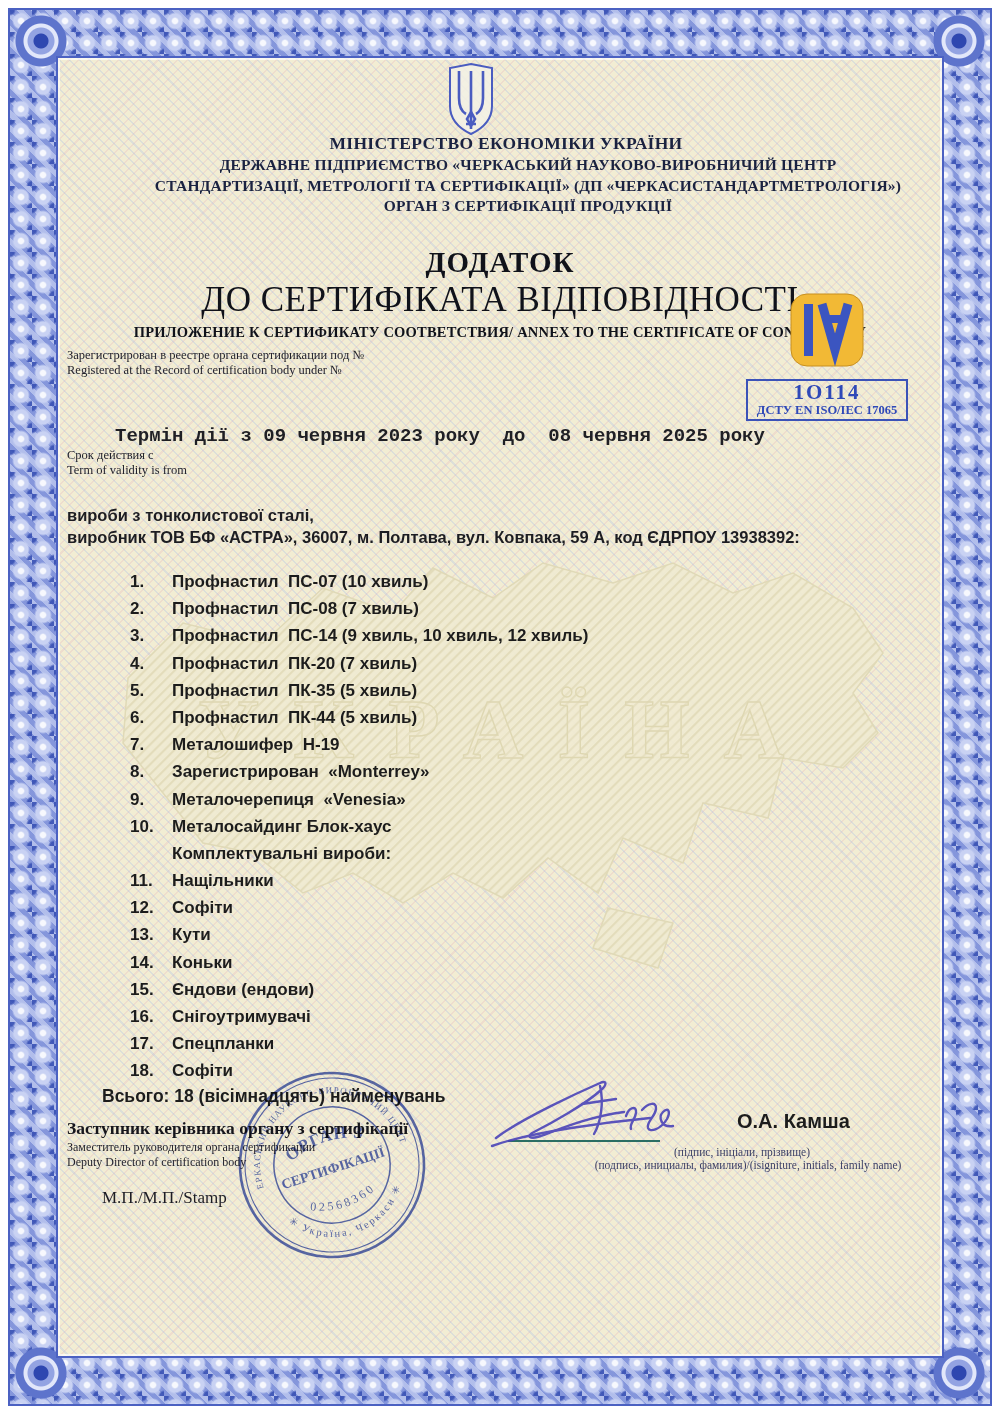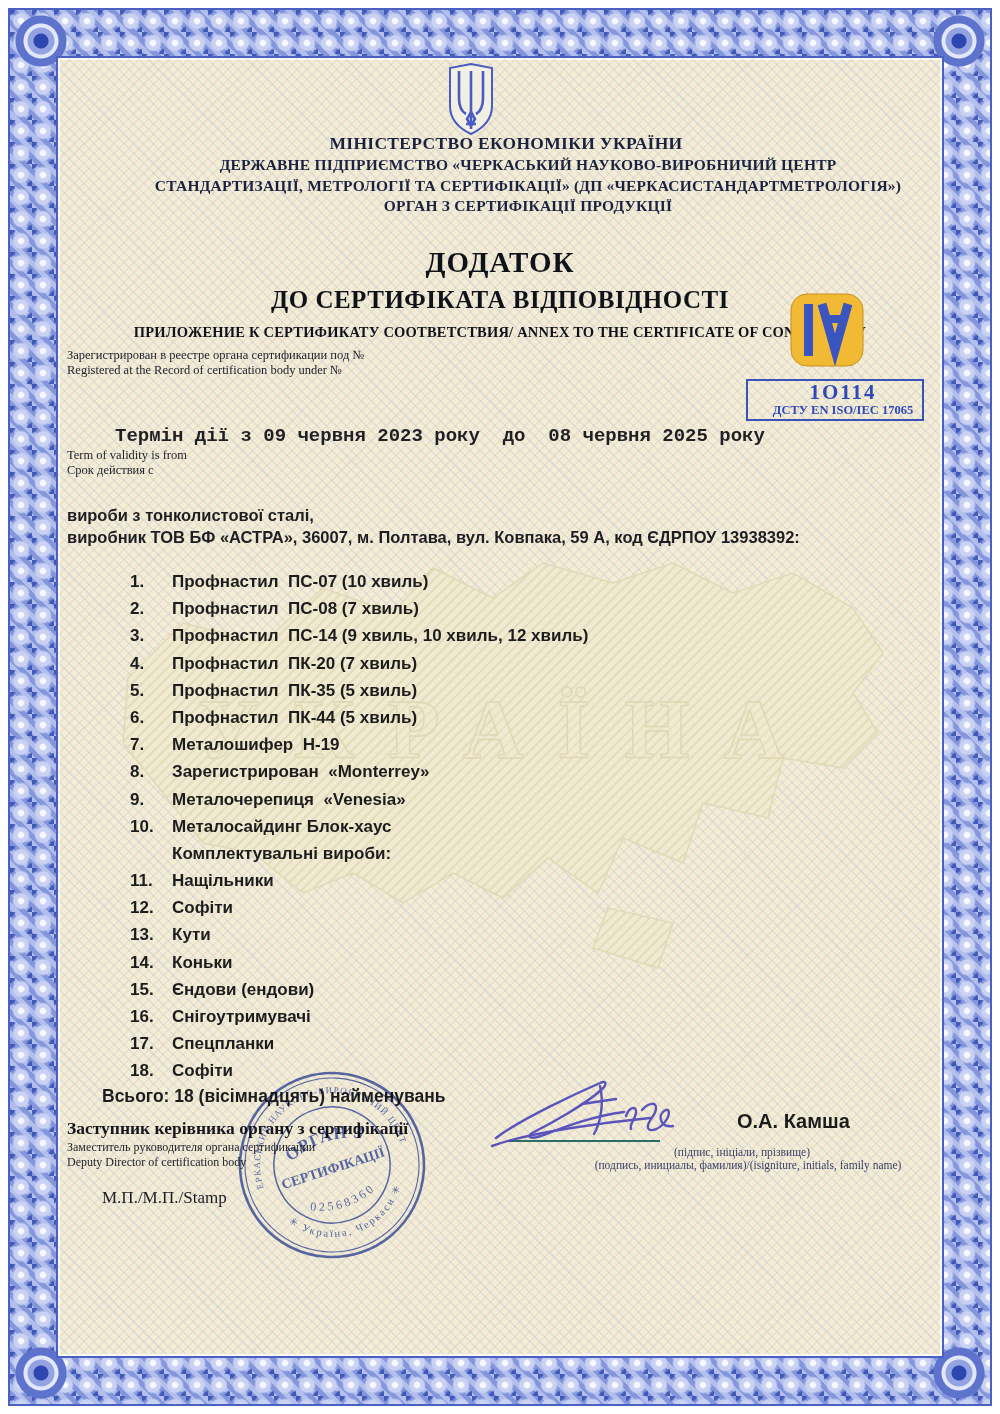--- a/index.html
+++ b/index.html
@@ -26,21 +26,21 @@
       repeating-linear-gradient(45deg, rgba(170,190,230,.30) 0 1.5px, rgba(0,0,0,0) 1.5px 7px),
       repeating-linear-gradient(-45deg, rgba(228,176,188,.26) 0 1.5px, rgba(0,0,0,0) 1.5px 7px);}
   .abs{position:absolute;}
   .ctr{left:0;right:0;text-align:center;}
   .navy{color:#1a2240;}
   .ministry{top:74px;font-weight:bold;margin-left:12px;}
   .ministry .l1{font-size:17.5px;line-height:23px;letter-spacing:.3px;}
   .ministry .l2{font-size:15.5px;line-height:20.5px;letter-spacing:.2px;padding-left:44px;}
   .title-block{top:186px;color:#10121a;}
   .title-l1{font-size:29px;font-weight:bold;line-height:36px;letter-spacing:1px;}
-  .title-l2{font-size:25px;font-weight:bold;line-height:40px;letter-spacing:.5px;}
+  .title-l2{font-size:35px;font-weight:normal;line-height:40px;letter-spacing:.5px;}
   .title-sub{font-size:14.5px;font-weight:bold;line-height:25px;letter-spacing:.2px;}
   .reg{left:9px;top:290px;color:#15151a;}
   .reg .main{font-size:19px;font-weight:bold;line-height:26px;}
   .reg .num{font-family:"Liberation Sans",sans-serif;}
   .small-sub{font-size:12.5px;line-height:14.5px;color:#23232d;}
   .validity{left:9px;top:366px;color:#1f1f24;}
   .validity .main{font-family:Liberation Mono, monospace;font-size:19px;font-weight:bold;
                   line-height:24px;white-space:pre;padding-left:48px;}
   .product{left:9px;top:446px;font-family:"Liberation Sans",sans-serif;font-size:16.5px;
            font-weight:bold;line-height:22px;color:#1d1d22;}
@@ -53,21 +53,21 @@
          font-weight:bold;color:#1c1c1c;}
   .role{left:9px;top:1058px;color:#16161c;}
   .role .ua{font-size:17.5px;font-weight:bold;line-height:24px;}
   .mp{left:44px;top:1130px;font-size:17px;color:#1d1d24;}
   .sig-name{left:679px;top:1052px;font-family:"Liberation Sans",sans-serif;font-size:20px;
             font-weight:bold;color:#1c1c1c;}
   .sig-line{left:450px;top:1082px;width:152px;border-top:2px solid #2b6e64;}
   .cap1{left:520px;top:1088px;width:328px;text-align:center;font-size:11.5px;color:#3b3f66;}
   .cap2{left:460px;top:1101px;width:460px;text-align:center;font-size:11.5px;color:#3b3f66;}
   .mark-box{left:688px;top:321px;width:158px;height:38px;border:2px solid #3b52b8;
-            text-align:center;color:#2f49b8;padding-left:16px;}
+            text-align:center;color:#2f49b8;}
   .mark-box .code{font-size:21px;font-weight:bold;line-height:23px;letter-spacing:2px;}
   .mark-box .std{font-size:12.5px;font-weight:bold;line-height:13px;}
   svg text{font-family:"Liberation Serif",serif;}
   .stamp-svg{mix-blend-mode:multiply;}
 </style>
 </head>
 <body>
 
 <div class="page">
   <div class="frame">
@@ -129,22 +129,22 @@
         <div class="std">ДСТУ EN ISO/IEC 17065</div>
       </div>
 
       <div class="abs reg">
         <div class="small-sub">Зарегистрирован в реестре органа сертификации под №</div>
         <div class="small-sub">Registered at the Record of certification body under №</div>
       </div>
 
       <div class="abs validity">
         <div class="main">Термін дії з 09 червня 2023 року  до  08 червня 2025 року</div>
+        <div class="small-sub">Срок действия с</div>
         <div class="small-sub">Term of validity is from</div>
-        <div class="small-sub">Срок действия с</div>
       </div>
 
       <div class="abs product">
         <div>вироби з тонколистової сталі,</div>
         <div>виробник ТОВ БФ «АСТРА», 36007, м. Полтава, вул. Ковпака, 59 А, код ЄДРПОУ 13938392:</div>
       </div>
 
       <div class="abs list">
           <div class="list-row">
             <span class="num">1.</span>

